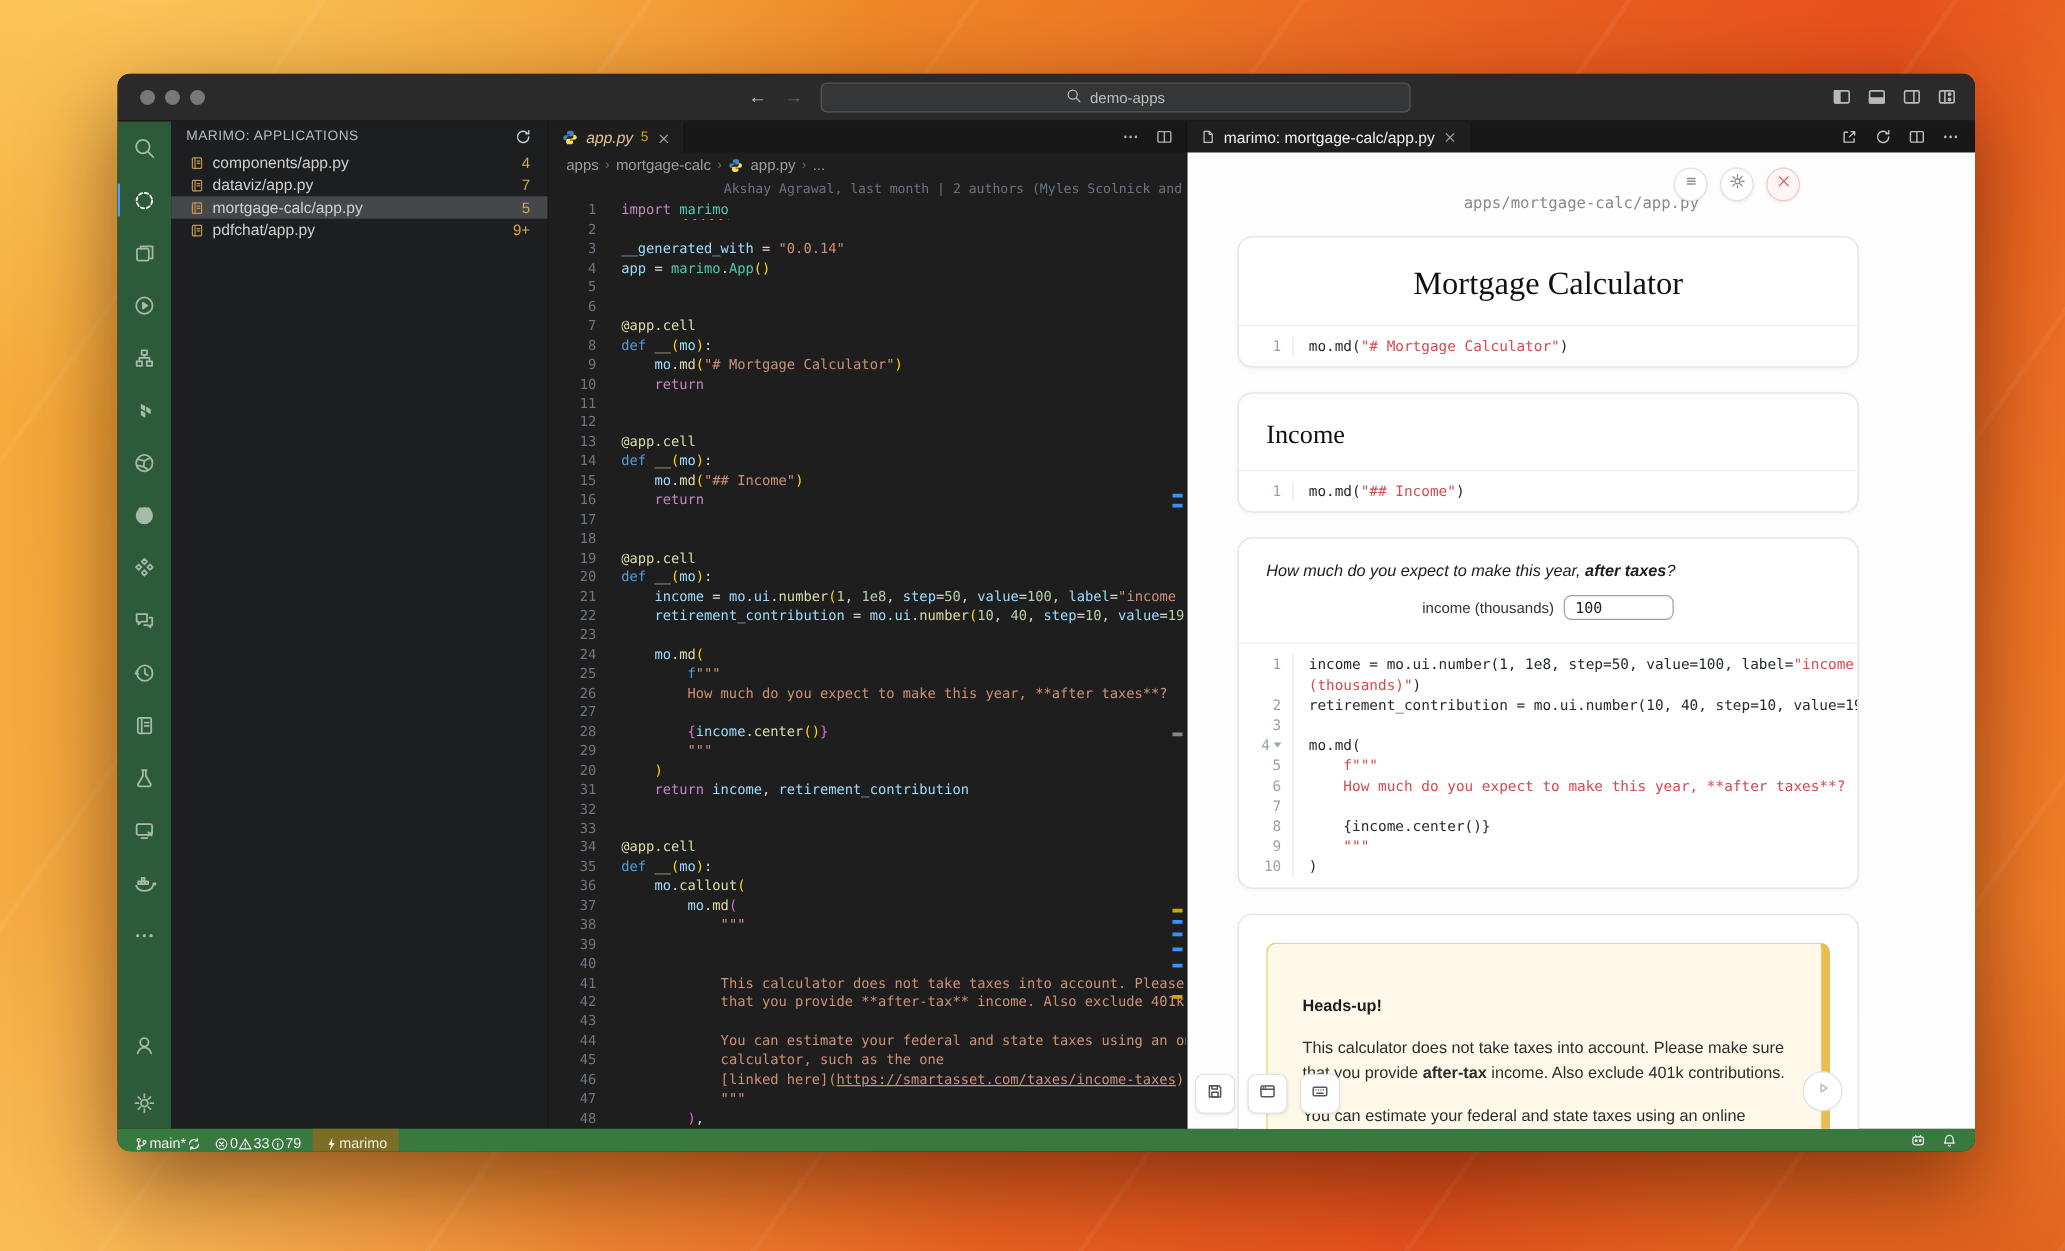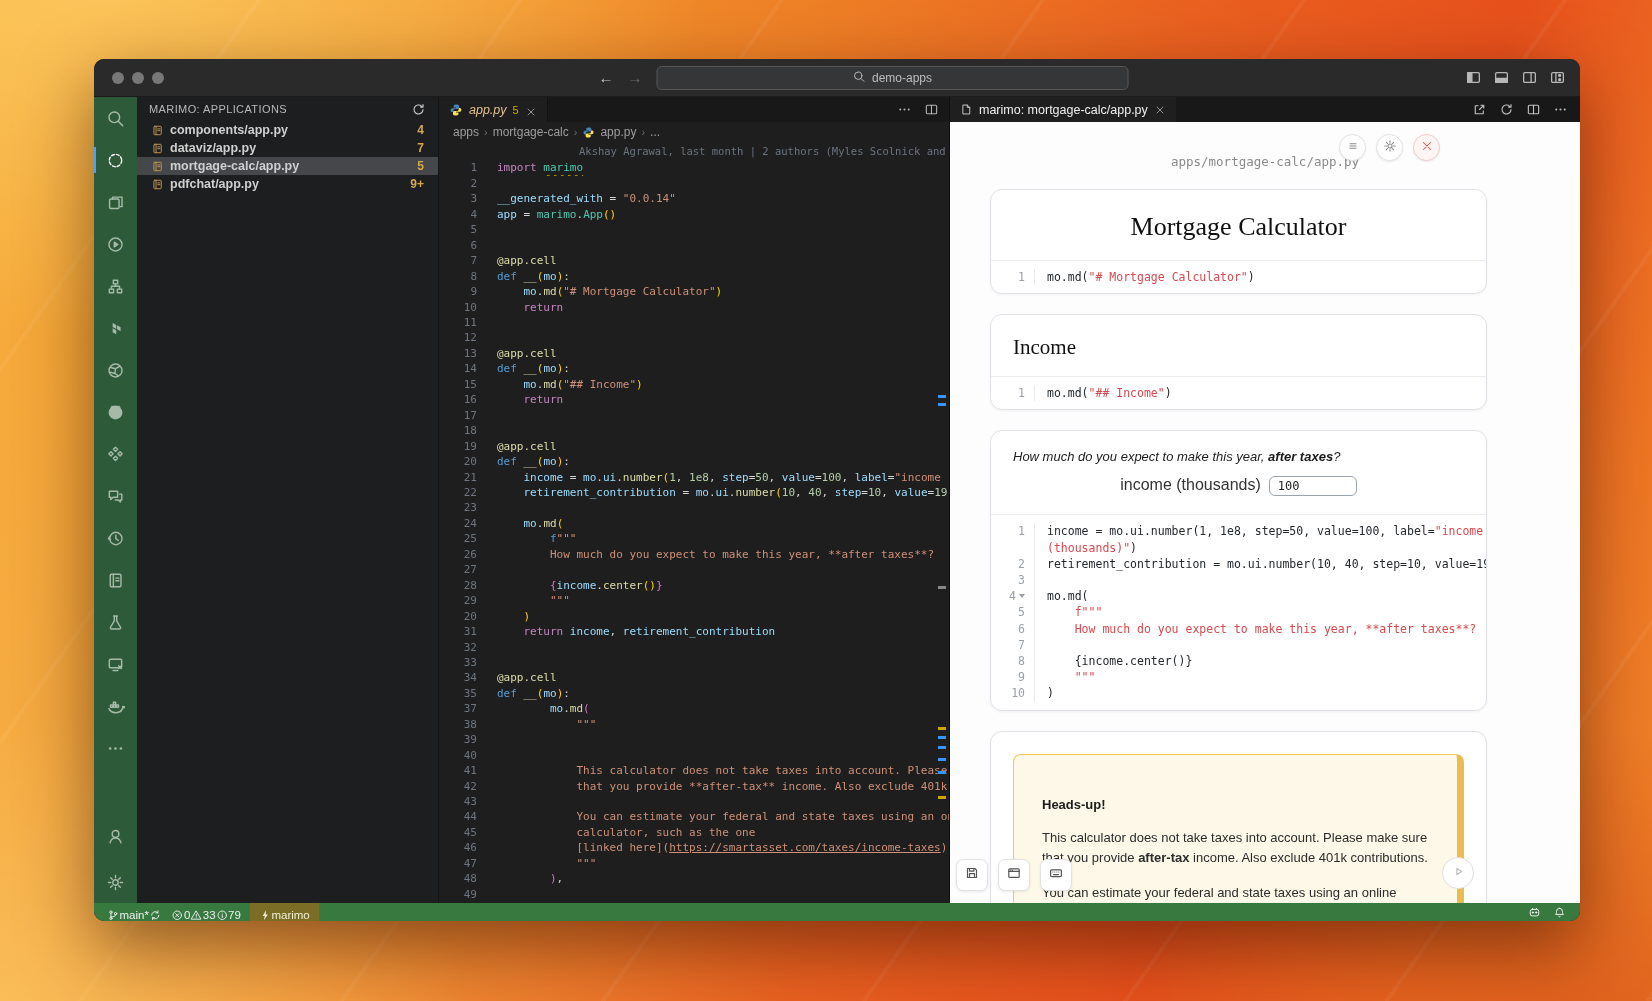--- a/index.html
+++ b/index.html
@@ -37,21 +37,21 @@
   .activitybar{width:43px;flex:none;background:#2d5a38;display:flex;flex-direction:column;align-items:stretch;}
   .ab-item{height:42px;display:flex;align-items:center;justify-content:center;color:#c3d2c5;opacity:.8;position:relative;}
   .ab-item svg{width:19px;height:19px;}
   .ab-item.active{opacity:1;color:#fff;}
   .ab-item.active::before{content:"";position:absolute;left:0;top:8px;bottom:8px;width:2px;background:#4da0f5;}
   .ab-bottom{margin-top:auto;padding-bottom:4px;}
   
   .sidebar{width:301px;flex:none;background:#1d1e1f;border-right:1px solid #141414;display:flex;flex-direction:column;font-size:12.5px;}
   .sb-header{height:24px;display:flex;align-items:center;padding:0 12px;color:#b8b8b8;font-size:11px;letter-spacing:.4px;}
   .sb-header .ic{margin-left:auto;width:15px;height:15px;color:#cccccc;}
-  .sb-row{height:18px;display:flex;align-items:center;padding:0 14px;color:#cfcfcf;gap:6px;cursor:default;font-weight:bold;}
+  .sb-row{height:18px;display:flex;align-items:center;padding:0 14px;color:#cfcfcf;gap:6px;cursor:default;}
   .sb-row.sel{background:#45474b;}
   .sb-row .ic{width:13px;height:13px;color:#c09553;flex:none;}
   .sb-row .badge{margin-left:auto;color:#d7a94b;font-size:12px;}
   
   .editor{flex:1;min-width:0;display:flex;flex-direction:column;background:#1e1e1e;}
   .tabbar{height:25px;flex:none;background:#181818;display:flex;align-items:stretch;}
   .tab{background:#1e1e1e;display:flex;align-items:center;gap:6px;padding:0 10px;border-right:1px solid #111;}
   .tab .pyic{width:14px;height:14px;}
   .tab .tlabel{color:#e2c08d;font-size:12.5px;font-style:italic;}
   .tab .tbadge{color:#cca700;font-size:11px;}
@@ -93,21 +93,21 @@
   .codeblock{border-top:1px solid #ebedf0;padding:8px 0;font-family:"DejaVu Sans Mono", monospace;font-size:11.5px;line-height:16.2px;}
   .wl{display:flex;}
   .wl .cn{width:34px;flex:none;text-align:right;padding-right:9px;color:#9aa1a8;border-right:1px solid #e8eaed;margin-right:12px;
     display:flex;justify-content:flex-end;align-items:center;gap:3px;}
   .wl .cc{white-space:pre;overflow:hidden;}
   .fold{width:0;height:0;border-left:3.5px solid transparent;border-right:3.5px solid transparent;border-top:4.5px solid #9aa1a8;display:inline-block;}
   .lt-d{color:#24292e}.lt-s{color:#d6494f}
   .q{padding:18px 22px 4px;font-size:13px;color:#1c1c1c;font-style:italic;}
   .q b,.co-p b{font-weight:bold;}
   .inputrow{text-align:center;padding:8px 0 18px;}
-  .inputrow label{font-size:16px;color:#333;margin-right:8px;}
+  .inputrow label{font-size:12px;color:#333;margin-right:8px;}
   .numinput{width:70px;border:1px solid #9aa4ad;border-radius:6px;padding:2px 8px;font-family:"DejaVu Sans Mono", monospace;font-size:12px;color:#222;background:#fff;}
   .card4{min-height:230px;padding:22px;}
   .callout{background:#fdf8e8;border:1px solid #efc75e;border-right:7px solid #e9bd51;border-radius:8px;padding:42px 28px 28px;}
   .co-h{font-weight:bold;font-size:13px;margin-bottom:16px;color:#1c1c1c;}
   .co-p{font-size:13px;line-height:1.55;color:#2c2c2c;margin-bottom:15px;}
   .float-btns{position:absolute;left:6px;bottom:12px;display:flex;gap:10px;z-index:6;}
   .fbtn{width:30px;height:30px;background:#fff;border:1px solid #e2e2e2;border-radius:7px;box-shadow:0 1px 3px rgba(0,0,0,.08);
     display:flex;align-items:center;justify-content:center;color:#555;}
   .fbtn svg{width:16px;height:16px;}
   .playbtn{position:absolute;right:106px;bottom:14px;width:30px;height:30px;border-radius:50%;border:1px solid #e0e0e0;background:#fff;
@@ -500,20 +500,24 @@
             </div>
             <div class="cl">
               <span class="ln">34</span>
               <span class="lc"><span class="f">@app.cell</span></span>
             </div>
             <div class="cl">
               <span class="ln">35</span>
               <span class="lc"><span class="d">def </span><span class="f">__</span><span class="b">(</span><span class="v">mo</span><span class="b">)</span><span class="w">:</span></span>
             </div>
             <div class="cl">
+              <span class="ln">36</span>
+              <span class="lc"><span class="w">    </span><span class="v">mo</span><span class="w">.</span><span class="f">callout</span><span class="b">(</span></span>
+            </div>
+            <div class="cl">
               <span class="ln">37</span>
               <span class="lc"><span class="w">        </span><span class="v">mo</span><span class="w">.</span><span class="f">md</span><span class="c">(</span></span>
             </div>
             <div class="cl">
               <span class="ln">38</span>
               <span class="lc"><span class="w">            </span><span class="s">"""</span></span>
             </div>
             <div class="cl">
               <span class="ln">39</span>
             </div>

